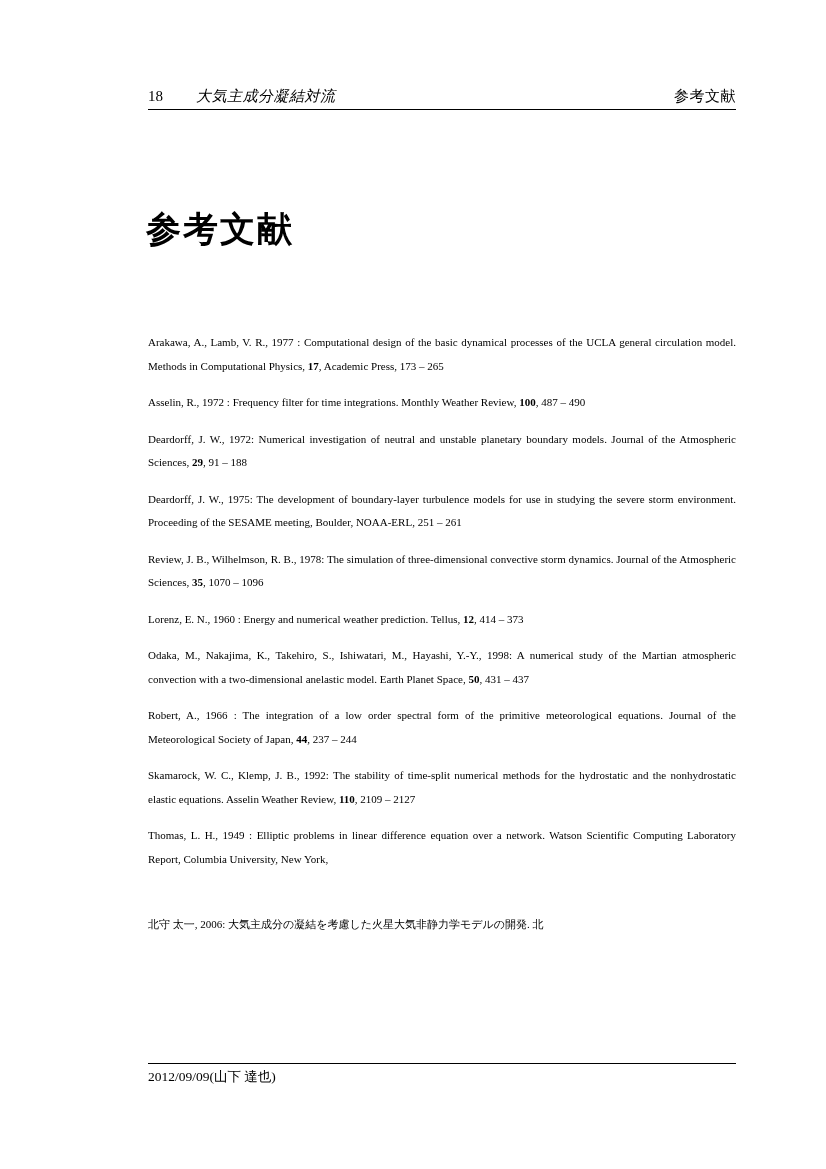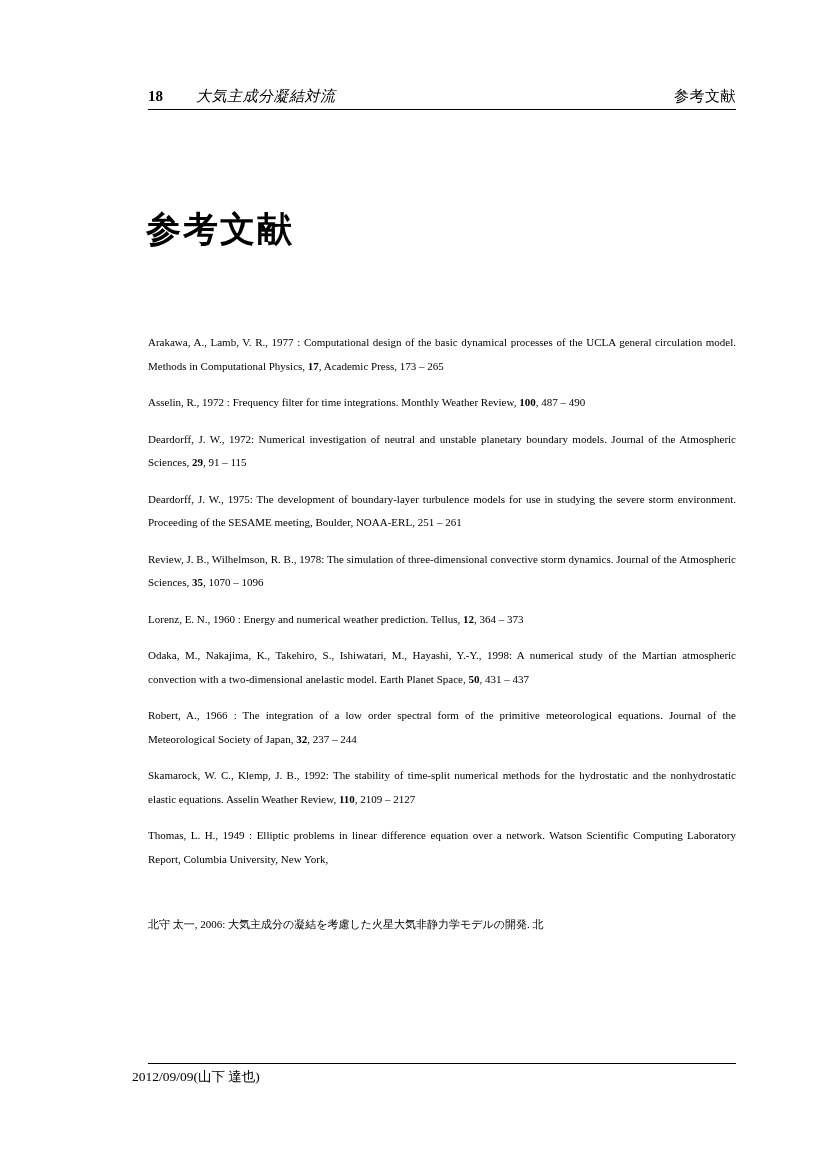--- a/index.html
+++ b/index.html
@@ -21,21 +21,21 @@
     left: 148px;
     top: 86px;
     width: 588px;
     display: flex;
     align-items: baseline;
     font-size: 15px;
     line-height: 20px;
   }
   .header .pagenum {
     font-family: "Liberation Serif", serif;
-    font-weight: 700;
+    font-weight: 400;
   }
   .header .htitle {
     margin-left: 33px;
     font-family: "Liberation Sans", sans-serif;
     font-weight: 500;
     letter-spacing: 0.5px;
     font-style: italic;
   }
   .header .hright {
     margin-left: auto;
@@ -83,21 +83,21 @@
   .frule {
     position: absolute;
     left: 148px;
     top: 1063px;
     width: 588px;
     height: 1px;
     background: #000000;
   }
   .footer {
     position: absolute;
-    left: 132px;
+    left: 148px;
     top: 1067px;
     font-size: 13.5px;
     line-height: 20px;
   }
 </style>
 </head>
 <body>
 
 <div class="page">
 
@@ -106,26 +106,26 @@
     <span class="htitle">大気主成分凝結対流</span>
     <span class="hright">参考文献</span>
   </div>
   <div class="hrule"></div>
 
   <div class="main-title">参考文献</div>
 
   <div class="refs">
       <p class="ref"><span>Arakawa, A., Lamb, V. R., 1977 : Computational design of the basic dynamical processes of the UCLA general circulation model. Methods in Computational Physics, </span><span class="vol">17</span><span>, Academic Press, 173 – 265</span></p>
       <p class="ref"><span>Asselin, R., 1972 : Frequency filter for time integrations. Monthly Weather Review, </span><span class="vol">100</span><span>, 487 – 490</span></p>
-      <p class="ref"><span>Deardorff, J. W., 1972: Numerical investigation of neutral and unstable planetary boundary models. Journal of the Atmospheric Sciences, </span><span class="vol">29</span><span>, 91 – 115</span></p>
+      <p class="ref"><span>Deardorff, J. W., 1972: Numerical investigation of neutral and unstable planetary boundary models. Journal of the Atmospheric Sciences, </span><span class="vol">29</span><span>, 91 – 188</span></p>
       <p class="ref"><span>Deardorff, J. W., 1975: The development of boundary-layer turbulence models for use in studying the severe storm environment. Proceeding of the SESAME meeting, Boulder, NOAA-ERL, 251 – 261</span></p>
       <p class="ref"><span>Review, J. B., Wilhelmson, R. B., 1978: The simulation of three-dimensional convective storm dynamics. Journal of the Atmospheric Sciences, </span><span class="vol">35</span><span>, 1070 – 1096</span></p>
-      <p class="ref"><span>Lorenz, E. N., 1960 : Energy and numerical weather prediction. Tellus, </span><span class="vol">12</span><span>, 364 – 373</span></p>
+      <p class="ref"><span>Lorenz, E. N., 1960 : Energy and numerical weather prediction. Tellus, </span><span class="vol">12</span><span>, 414 – 373</span></p>
       <p class="ref"><span>Odaka, M., Nakajima, K., Takehiro, S., Ishiwatari, M., Hayashi, Y.-Y., 1998: A numerical study of the Martian atmospheric convection with a two-dimensional anelastic model. Earth Planet Space, </span><span class="vol">50</span><span>, 431 – 437</span></p>
-      <p class="ref"><span>Robert, A., 1966 : The integration of a low order spectral form of the primitive meteorological equations. Journal of the Meteorological Society of Japan, </span><span class="vol">32</span><span>, 237 – 244</span></p>
+      <p class="ref"><span>Robert, A., 1966 : The integration of a low order spectral form of the primitive meteorological equations. Journal of the Meteorological Society of Japan, </span><span class="vol">44</span><span>, 237 – 244</span></p>
       <p class="ref"><span>Skamarock, W. C., Klemp, J. B., 1992: The stability of time-split numerical methods for the hydrostatic and the nonhydrostatic elastic equations. Asselin Weather Review, </span><span class="vol">110</span><span>, 2109 – 2127</span></p>
       <p class="ref"><span>Thomas, L. H., 1949 : Elliptic problems in linear difference equation over a network. Watson Scientific Computing Laboratory Report, Columbia University, New York,</span></p>
       <p class="ref"><span>北守 太一, 2006: 大気主成分の凝結を考慮した火星大気非静力学モデルの開発. 北</span></p>
     </div>
 
   <div class="frule"></div>
   <div class="footer">2012/09/09(山下 達也)</div>
 
 </div>
 

